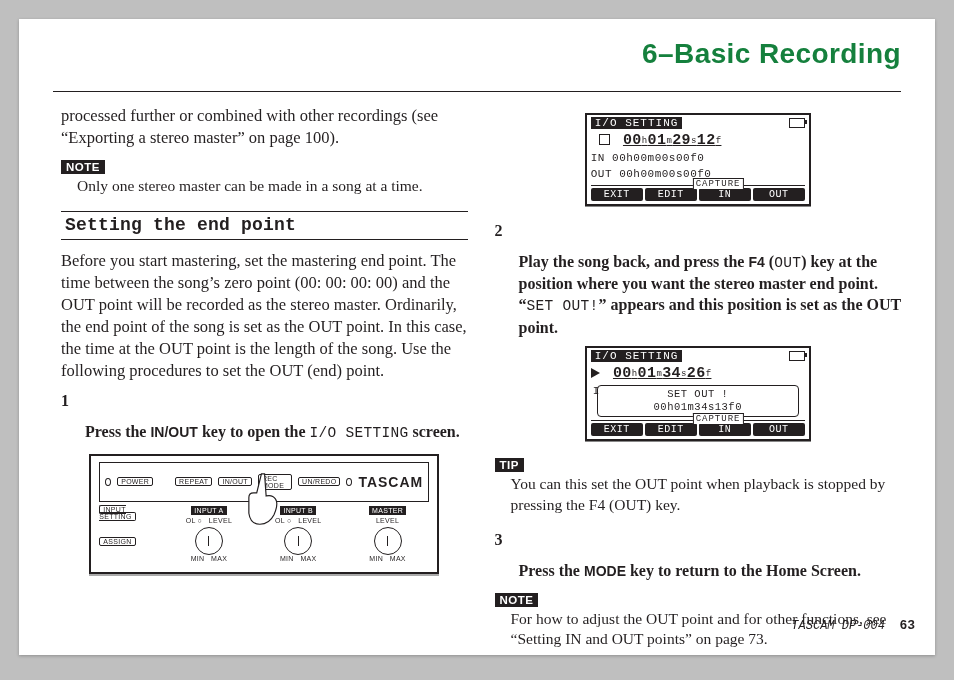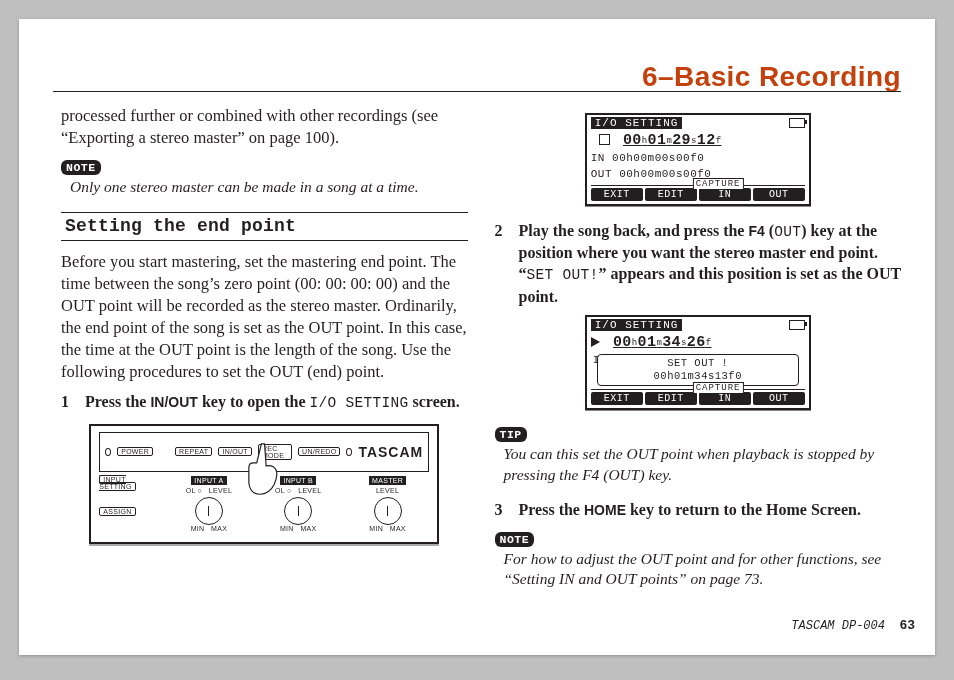--- a/index.html
+++ b/index.html
@@ -15,27 +15,27 @@
     position: absolute;
     left: 19px;
     top: 19px;
     width: 916px;
     height: 636px;
     background: #fff;
     box-shadow: 0 1px 3px rgba(0,0,0,0.25);
   }
   .chapter {
     position: absolute;
-    top: 42px;
+    top: 19px;
     right: 34px;
     font-family: "Arial Black", Arial, Helvetica, sans-serif;
     font-weight: 900;
     font-size: 28px;
     letter-spacing: 0.4px;
-    color: #c2410c;
+    color: #15803d;
   }
   .rule {
     position: absolute;
     left: 34px;
     right: 34px;
     top: 72px;
     height: 1px;
     background: #231f20;
   }
   .columns {
@@ -53,33 +53,31 @@
   }
   .body-text {
     font-size: 16.5px;
     line-height: 1.34;
     margin: 0 0 8px 0;
   }
   .note-tag, .tip-tag {
     display: inline-block;
     background: #231f20;
     color: #fff;
-    font-family: Liberation Mono, monospace;
+    font-family: Liberation Sans, sans-serif;
     font-weight: bold;
     font-size: 11.5px;
     letter-spacing: 0.5px;
     padding: 1px 5px 1px 5px;
     margin-bottom: 2px;
-    border-radius: 6px;
   }
   .note-body {
-    font-style: italic;
     font-size: 15.5px;
     line-height: 1.32;
-    margin: 0 0 14px 9px;
+    margin: 0 0 14px 16px;
   }
   .section-head {
     font-family: Liberation Mono, monospace;
     font-weight: bold;
     font-size: 18px;
     letter-spacing: 0.2px;
     border-top: 1px solid #231f20;
     border-bottom: 1px solid #231f20;
     padding: 3px 0 4px 4px;
     margin: 4px 0 10px 0;
@@ -88,21 +86,21 @@
     display: flex;
     gap: 10px;
     margin: 0 0 8px 0;
     font-size: 16px;
     line-height: 1.34;
   }
   .step-num {
     font-weight: bold;
     flex: 0 0 14px;
   }
-  .step-body { flex: 1 1 auto; }
+  .step-body { flex: 1 1 auto; margin-top: 31px; }
   .step-body b { font-weight: bold; }
   .sans-bold { font-family: Arial, Helvetica, sans-serif; font-weight: bold; font-size: 14px; }
   .lcd-font   { font-family: "Courier New", Courier, monospace; font-size: 14.5px; letter-spacing: 0.3px; }
 
   
   .lcd-frame {
     width: 214px;
     margin: 8px auto 14px auto;
     background: #fff;
     border: 2px solid #231f20;
@@ -399,21 +397,21 @@
         </div>
       </div>
 
       <div class="tip-tag">TIP</div>
       <p class="note-body">You can this set the OUT point when playback is stopped by pressing the F4 (OUT) key.</p>
 
       <div class="step">
         <div class="step-num">3</div>
         <div class="step-body">
           <b>Press the</b>
-          <span class="sans-bold">HOME</span>
+          <span class="sans-bold">MODE</span>
           <b>key to return to the Home Screen.</b>
         </div>
       </div>
 
       <div class="note-tag">NOTE</div>
       <p class="note-body">For how to adjust the OUT point and for other functions, see “Setting IN and OUT points” on page 73.</p>
 
     </div>
   </div>
 

